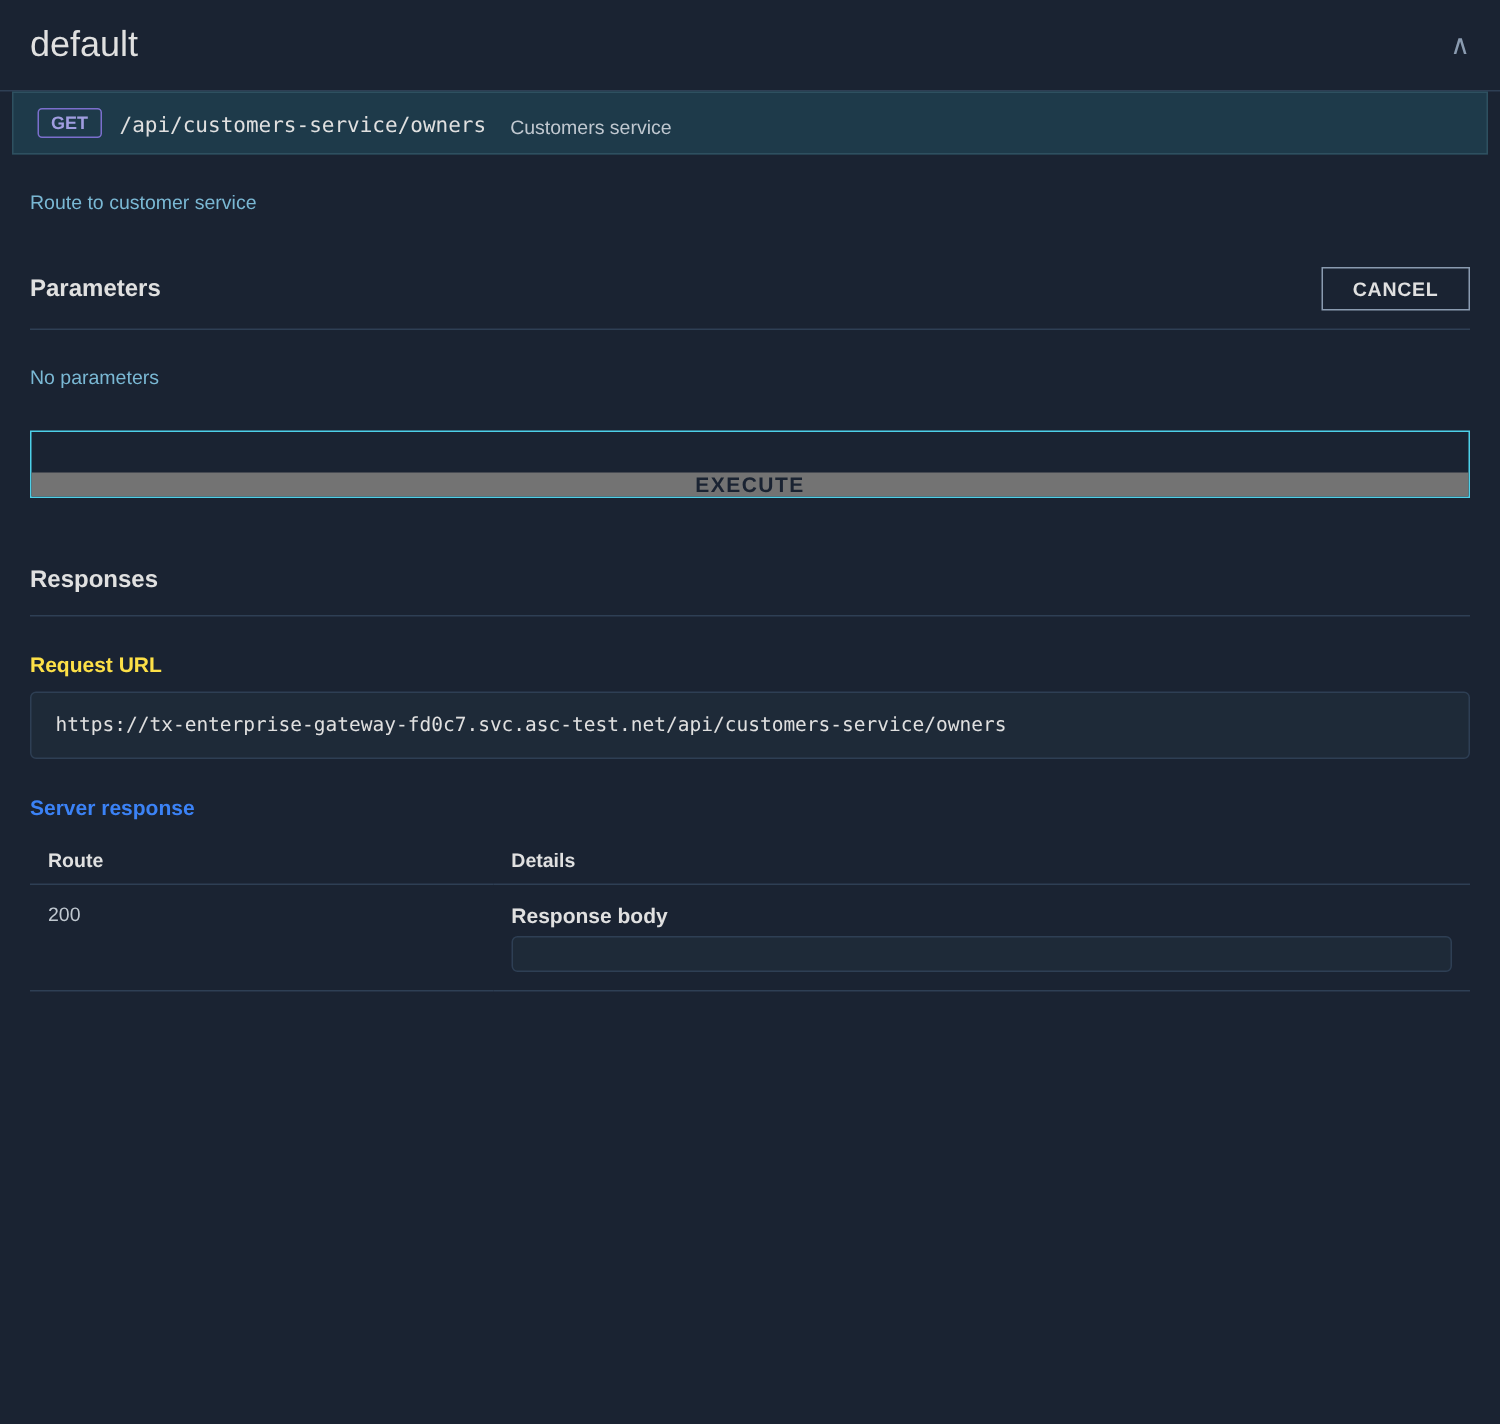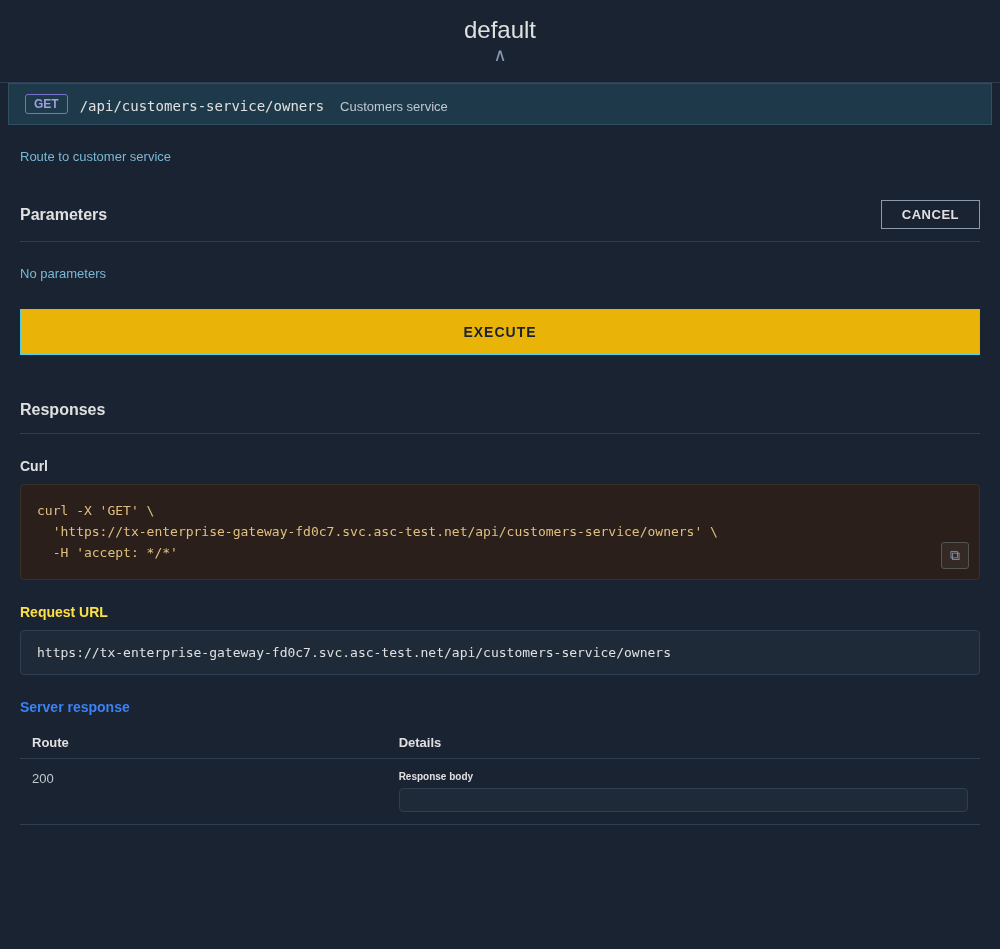--- a/index.html
+++ b/index.html
@@ -17,21 +17,20 @@
       padding: 0;
     }
 
     
     .header {
       display: flex;
       align-items: center;
       justify-content: space-between;
       padding: 16px 20px;
       border-bottom: 1px solid #2e3f54;
-      flex-direction: column;
     }
 
     .header-title {
       font-size: 24px;
       font-weight: 400;
       color: #e0e0e0;
     }
 
     .collapse-icon {
       color: #8a9bb0;
@@ -120,28 +119,28 @@
     
     .action-buttons {
       display: flex;
       width: 100%;
       margin-bottom: 32px;
       border: 1px solid #4dd0e8;
     }
 
     .execute-button {
       flex: 1;
-      background-color: #eab308;
+      background-color: #737373;
       color: #1a2332;
       border: none;
-      padding: 14px;
       font-size: 14px;
       font-weight: 700;
       letter-spacing: 1px;
       cursor: pointer;
+      margin-top: 27px;
     }
 
     .clear-button {
       flex: 1;
       background-color: transparent;
       color: #4dd0e8;
       border: none;
       border-left: 1px solid #4dd0e8;
       padding: 14px;
       font-size: 14px;
@@ -247,21 +246,21 @@
       border-bottom: 1px solid #2e3f54;
       vertical-align: top;
     }
 
     .response-code {
       color: #e0e0e0;
       font-weight: 500;
     }
 
     .response-body-label {
-      font-size: 10px;
+      font-size: 14px;
       font-weight: 600;
       color: #e0e0e0;
       margin-bottom: 6px;
     }
 
     .response-body-preview {
       background-color: #1e2a38;
       border: 1px solid #2e3f54;
       border-radius: 4px;
       padding: 8px 10px;
@@ -299,29 +298,20 @@
     <div class="no-params">No parameters</div>
 
     <div class="action-buttons">
       <button class="execute-button">EXECUTE</button>
     </div>
 
     <div class="responses-header">
       <span class="section-title">Responses</span>
     </div>
 
-    <div class="curl-section">
-      <div class="curl-label">Curl</div>
-      <div class="code-block">
-        <div>curl -X 'GET' \</div>
-        <div>&nbsp;&nbsp;'https://tx-enterprise-gateway-fd0c7.svc.asc-test.net/api/customers-service/owners' \</div>
-        <div>&nbsp;&nbsp;-H 'accept: */*'</div>
-        <button class="copy-icon-btn" title="Copy">⧉</button>
-      </div>
-    </div>
 
     <div class="request-url-section">
       <div class="url-label">Request URL</div>
       <div class="url-block">https://tx-enterprise-gateway-fd0c7.svc.asc-test.net/api/customers-service/owners</div>
     </div>
 
     <div class="server-response-section">
       <div class="server-response-label">Server response</div>
       <table class="response-table">
         <thead>

